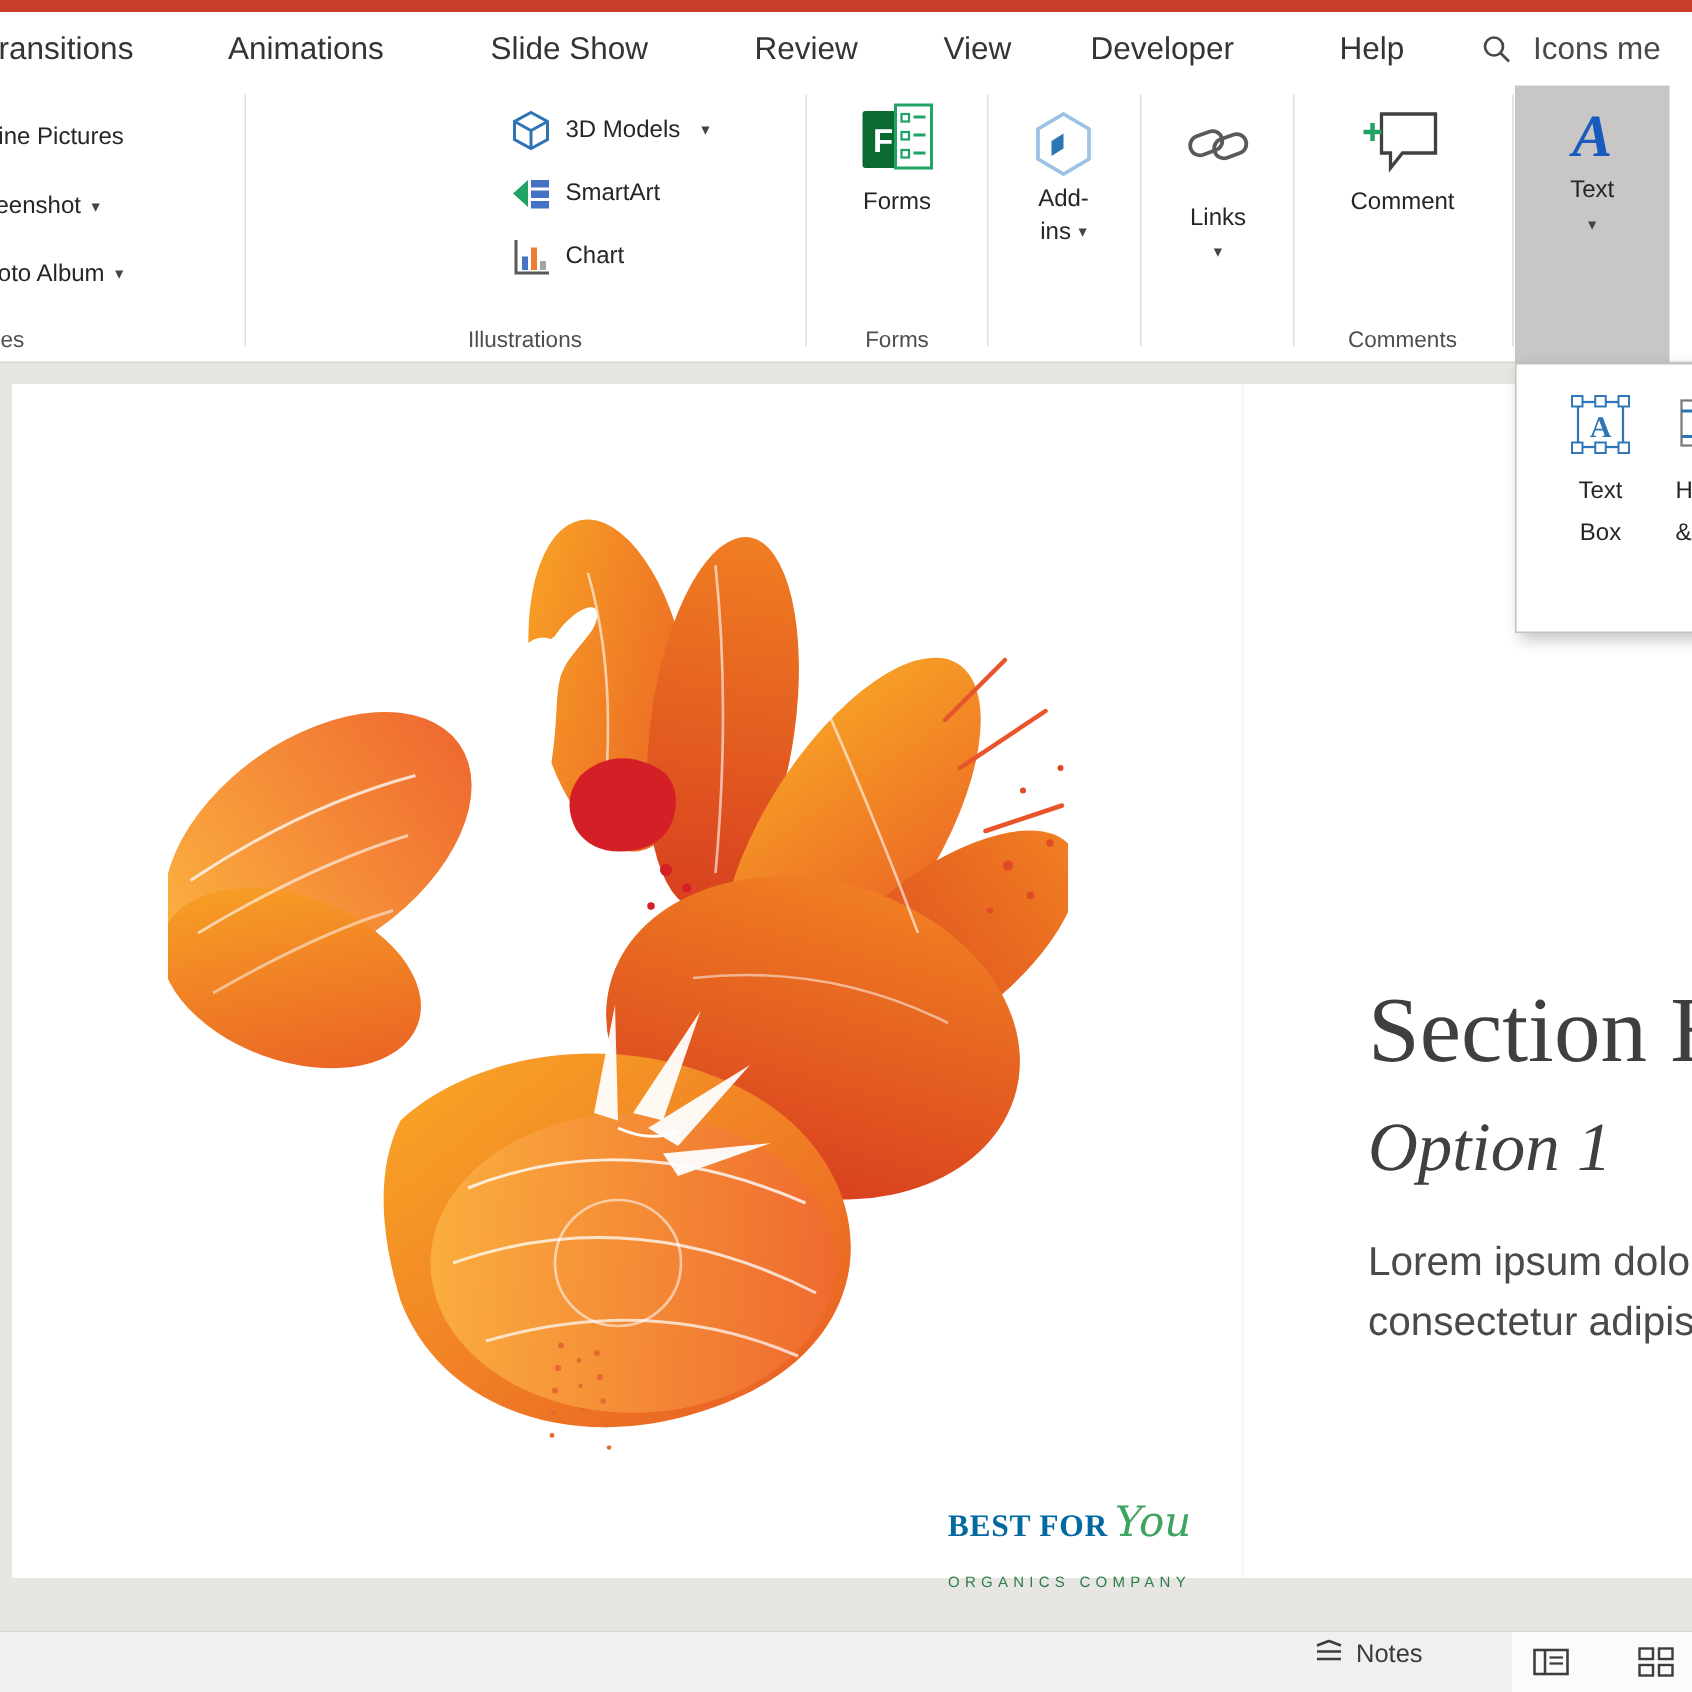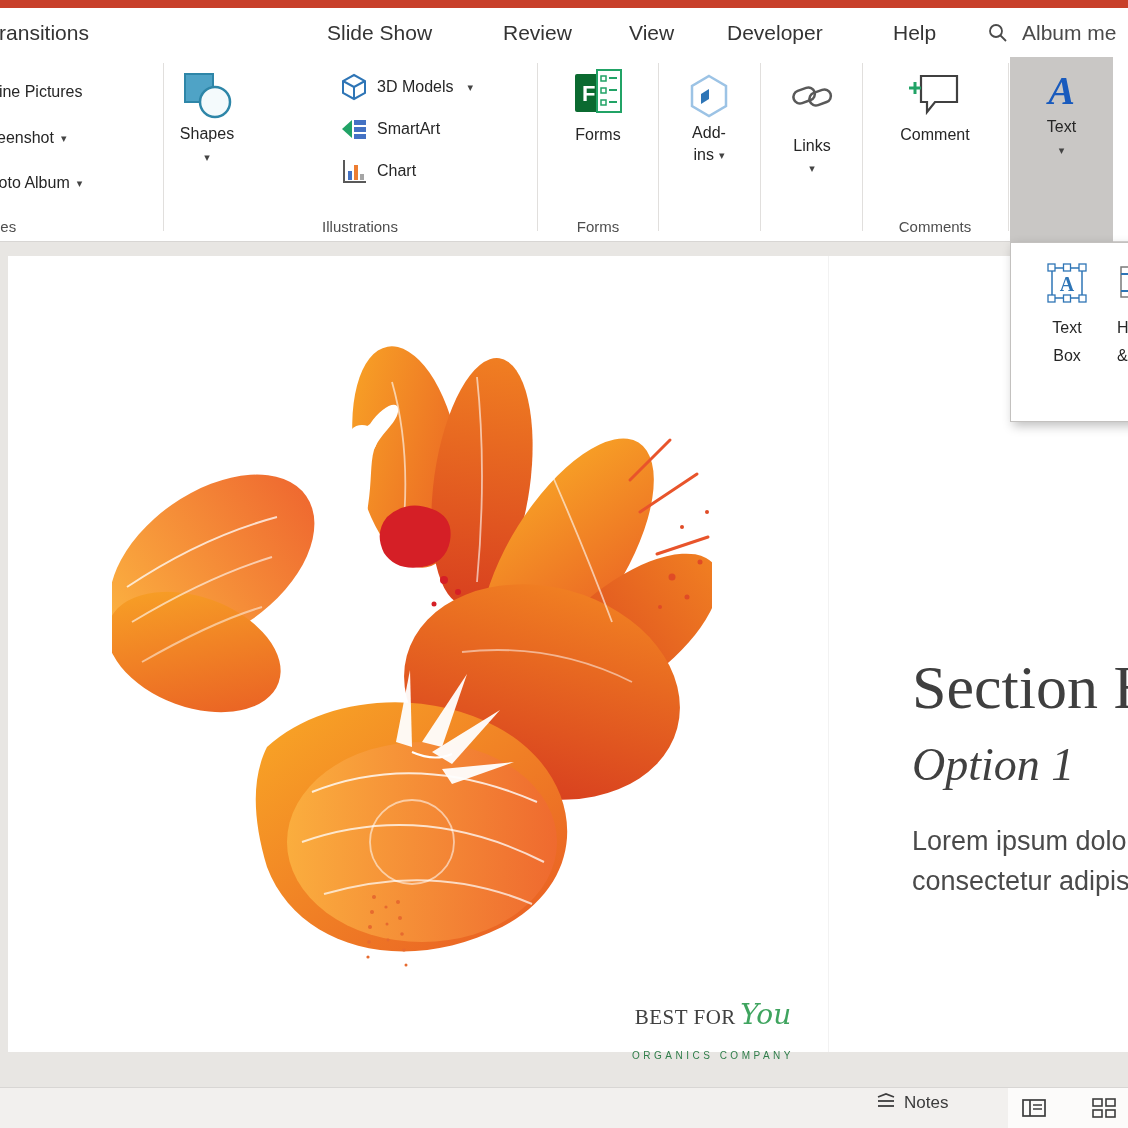--- a/index.html
+++ b/index.html
@@ -42,51 +42,52 @@
 
   .slide-title{position:absolute;left:904px;top:396px;font-family:"Liberation Serif",serif;
                font-size:62px;color:#3F3F3F;white-space:nowrap;}
   .slide-sub{position:absolute;left:904px;top:482px;font-family:"Liberation Serif",serif;font-style:italic;
              font-size:46px;color:#404040;white-space:nowrap;}
   .slide-body1{position:absolute;left:904px;top:570px;font-size:27px;color:#4A4A4A;white-space:nowrap;}
   .slide-body2{position:absolute;left:904px;top:610px;font-size:27px;color:#4A4A4A;white-space:nowrap;}
 
   .logo{position:absolute;left:600px;top:742px;width:210px;text-align:center;}
   .logo-line1{white-space:nowrap;}
-  .logo-best{font-family:"Liberation Serif",serif;font-weight:normal;font-size:21px;letter-spacing:.5px;color:#404040;}
+  .logo-best{font-family:"Liberation Serif",serif;font-weight:bold;font-size:21px;letter-spacing:.5px;color:#0369a1;}
   .logo-you{font-family:"DejaVu Serif",serif;font-style:italic;font-size:28px;color:#3FA45F;}
   .logo-sub{margin-top:19px;font-size:10px;letter-spacing:3.5px;color:#2F7D4A;white-space:nowrap;}
 
   
   .statusbar{position:absolute;left:0;top:1087px;width:1128px;height:41px;background:#F2F0EE;
              border-top:1px solid #D8D6D4;box-sizing:border-box;}
   .notes-btn{position:absolute;left:876px;top:5px;height:30px;display:flex;cursor:pointer;}
   .notes-btn span{margin-left:8px;font-size:17px;color:#3B3B3B;}
   .view-panel{position:absolute;left:1008px;top:0;width:120px;height:40px;background:#FCFBFA;}
   .view-btn{position:absolute;top:6px;width:36px;height:28px;display:flex;align-items:center;justify-content:center;cursor:pointer;}
 </style>
 </head>
 <body>
 
 <div id="app">
 
   <div class="top-strip"></div>
 
   <div class="tabs-row">
     <span class="tab" style="left:-13px">Transitions</span>
+    <span class="tab" style="left:152px">Animations</span>
     <span class="tab" style="left:327px">Slide Show</span>
     <span class="tab" style="left:503px">Review</span>
     <span class="tab" style="left:629px">View</span>
     <span class="tab" style="left:727px">Developer</span>
     <span class="tab" style="left:893px">Help</span>
     <svg class="abs" style="left:988px;top:15px" width="20" height="20" viewBox="0 0 20 20">
       <circle cx="8" cy="8" r="6" fill="none" stroke="#4a4a4a" stroke-width="1.8"></circle>
       <line x1="12.5" y1="12.5" x2="18" y2="18" stroke="#4a4a4a" stroke-width="1.8"></line>
     </svg>
-    <span class="tellme" style="left:1022px">Album me</span>
+    <span class="tellme" style="left:1022px">Icons me</span>
   </div>
 
   <div class="ribbon">
 
     <div class="vsep" style="left:163px"></div>
     <div class="vsep" style="left:537px"></div>
     <div class="vsep" style="left:658px"></div>
     <div class="vsep" style="left:760px"></div>
     <div class="vsep" style="left:862px"></div>
     <div class="vsep" style="left:1008px"></div>
@@ -97,28 +98,20 @@
     <div class="crop-btn" style="left:-27px;top:66px">
       <span>Screenshot</span>
       <span class="arrow"></span>
     </div>
     <div class="crop-btn" style="left:-21px;top:111px">
       <span>Photo Album</span>
       <span class="arrow"></span>
     </div>
     <div class="grp-label" style="left:-33px">Images</div>
 
-    <div class="bigbtn" style="left:166px;width:82px">
-      <svg width="52" height="52" viewBox="0 0 52 52" style="margin-top:8px">
-        <rect x="4" y="6" width="28" height="28" fill="#4FA3C6" stroke="#2E86A8" stroke-width="2"></rect>
-        <circle cx="34" cy="34" r="15" fill="#F4FAFC" stroke="#2E86A8" stroke-width="2.5"></circle>
-      </svg>
-      <span class="btn-label" style="margin-top:3px">Shapes</span>
-      <span class="arrow" style="margin-top:6px"></span>
-    </div>
 
 
     <div class="row-btn" style="left:340px;top:11px">
       <svg width="28" height="28" viewBox="0 0 28 28">
         <path d="M14,2 L25,8 L25,20 L14,26 L3,20 L3,8 Z" fill="none" stroke="#2E75B6" stroke-width="2"></path>
         <path d="M3,8 L14,14 L25,8 M14,14 L14,26" fill="none" stroke="#2E75B6" stroke-width="2"></path>
       </svg>
       <span class="btn-label">3D Models</span>
       <span class="arrow" style="margin-left:14px"></span>
     </div>
@@ -135,21 +128,21 @@
 
     <div class="row-btn" style="left:340px;top:95px">
       <svg width="28" height="28" viewBox="0 0 28 28">
         <path d="M4,3 L4,25 L26,25" fill="none" stroke="#595959" stroke-width="2"></path>
         <rect x="8" y="14" width="4" height="9" fill="#4472C4"></rect>
         <rect x="14" y="8" width="4" height="15" fill="#ED7D31"></rect>
         <rect x="20" y="17" width="4" height="6" fill="#A5A5A5"></rect>
       </svg>
       <span class="btn-label">Chart</span>
     </div>
-    <div class="grp-label" style="left:280px;width:160px">Illustrations</div>
+    <div class="grp-label" style="left:270px;width:160px">Illustrations</div>
 
     <div class="bigbtn" style="left:558px;width:80px">
       <svg width="54" height="52" viewBox="0 0 54 52" style="margin-top:8px">
         <rect x="4" y="6" width="26" height="38" rx="2" fill="#0B6A30"></rect>
         <text x="11" y="33" font-size="22" font-family="Liberation Sans" font-weight="bold" fill="#fff">F</text>
         <rect x="26" y="2" width="24" height="42" fill="#fff" stroke="#21A366" stroke-width="2"></rect>
         <rect x="30" y="8" width="5" height="5" fill="none" stroke="#21A366" stroke-width="1.5"></rect>
         <line x1="38" y1="10" x2="46" y2="10" stroke="#21A366" stroke-width="2"></line>
         <rect x="30" y="20" width="5" height="5" fill="none" stroke="#21A366" stroke-width="1.5"></rect>
         <line x1="38" y1="22" x2="46" y2="22" stroke="#21A366" stroke-width="2"></line>

